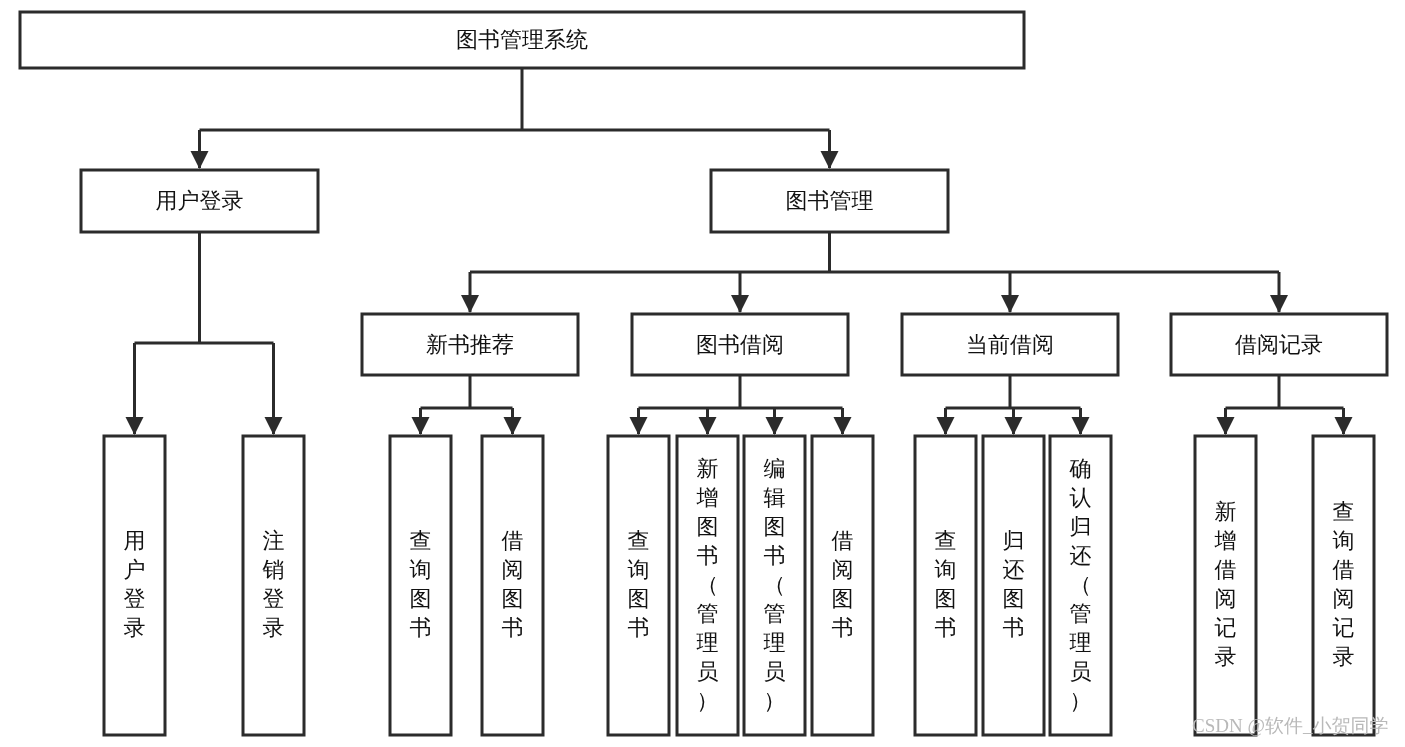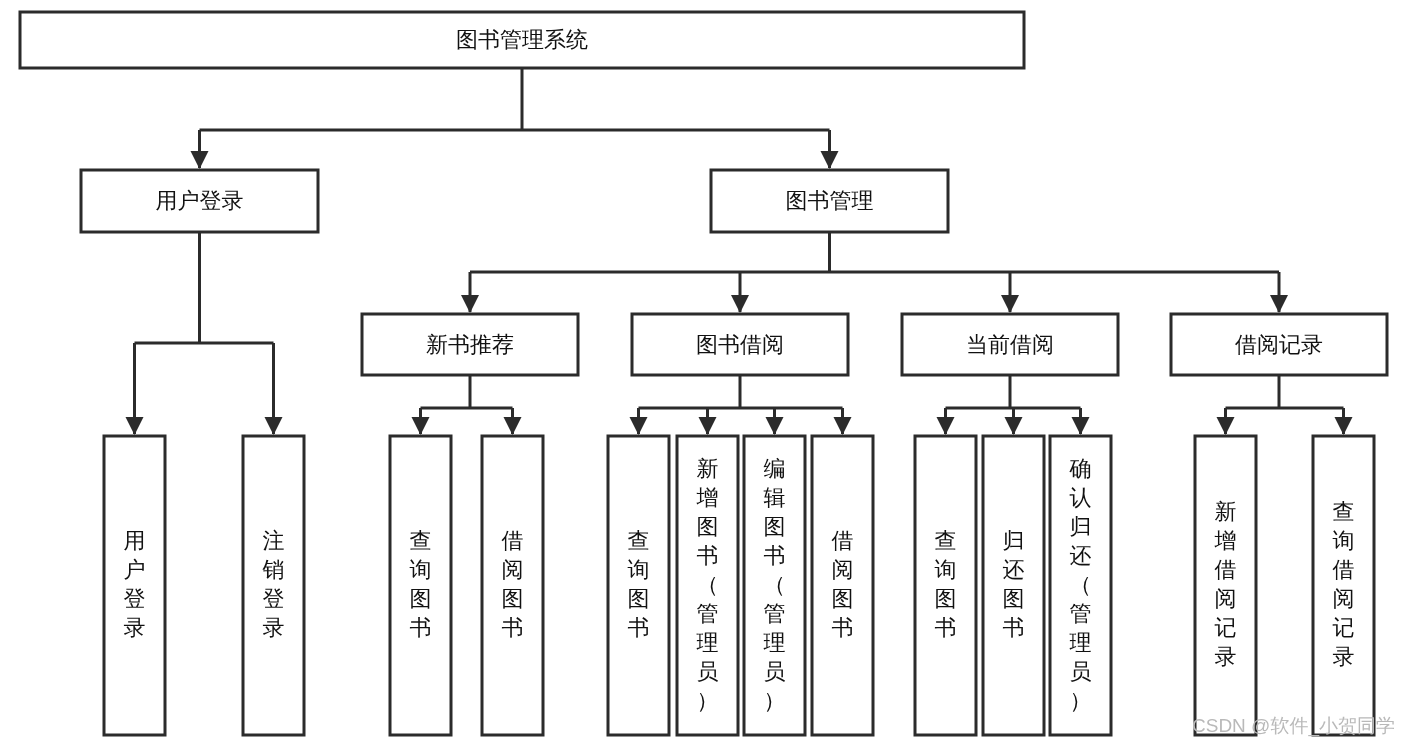--- a/index.html
+++ b/index.html
@@ -14,21 +14,21 @@
   .node-rect{fill:#ffffff;stroke:#2b2b2b;stroke-width:3;}
   .edge{stroke:#2b2b2b;stroke-width:3;fill:none;stroke-linecap:butt;}
   .arrow-head{fill:#2b2b2b;}
   .node-label{
     font-family:"DejaVu Sans","Liberation Sans",sans-serif;
     font-size:22px;fill:#111111;
     text-anchor:middle;dominant-baseline:middle;
   }
   .watermark{
     position:absolute;
-    font-family:Liberation Sans, sans-serif;
+    font-family:Liberation Serif, serif;
     font-size:19px;
     color:#b9b9b9;
     white-space:nowrap;
     left:1192px;top:713px;
     pointer-events:none;
     user-select:none;
   }
 </style>
 </head>
 <body>

